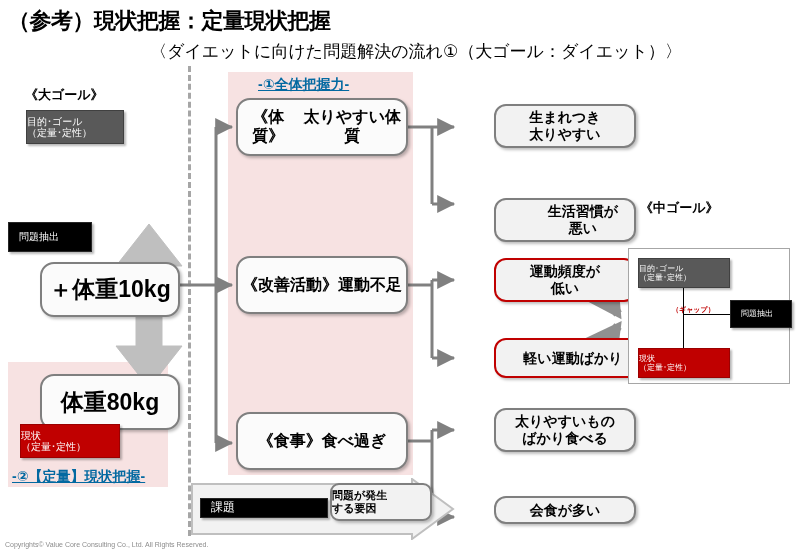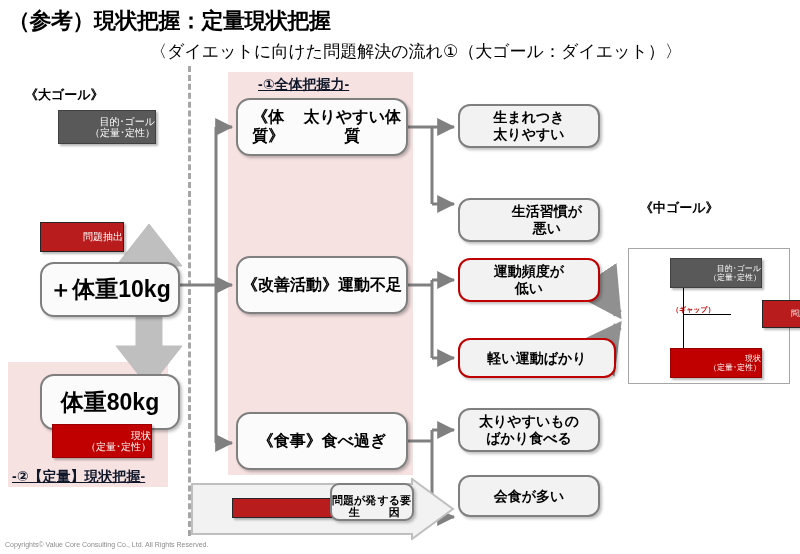--- a/index.html
+++ b/index.html
@@ -40,21 +40,21 @@
     font-size: 13px;
     font-weight: bold;
     white-space: nowrap;
   }
   #caption-big-goal { left: 25px; top: 86px; }
   #caption-mid-goal { left: 640px; top: 199px; }
 
   .red-caption {
     font-size: 14px;
     font-weight: bold;
-    color: #0f172a;
+    color: #0369a1;
     text-decoration: underline;
     white-space: nowrap;
   }
   #caption-overall { left: 258px; top: 76px; }
   #caption-quant  { left: 12px; top: 468px; }
 
   
   .pink-band {
     background: #F7E2E2;
   }
@@ -69,27 +69,26 @@
   }
 
   
   .chip {
     color: #ffffff;
     text-align: center;
     line-height: 1.15;
     box-sizing: border-box;
     display: flex;
     flex-direction: column;
-    align-items: flex-end;
+    align-items: flex-start;
     justify-content: center;
     box-shadow: 2px 2px 2px rgba(0,0,0,0.28);
-    margin-left: 32px;
   }
   .chip-grey  { background: #595959; border: 1px solid #404040; }
-  .chip-dark  { background: #b91c1c; border: 1px solid #262626; }
+  .chip-dark  { background: #000000; border: 1px solid #262626; padding-left: 10px; }
   .chip-red   { background: #C00000; border: 1px solid #9B0000; }
 
   #chip-goal-big  { left: 26px;  top: 110px; width: 98px;  height: 34px; font-size: 10px; }
   #chip-issue-big { left: 8px;   top: 222px; width: 84px;  height: 30px; font-size: 10px; }
   #chip-now-big   { left: 20px;  top: 424px; width: 100px; height: 34px; font-size: 10px; }
 
   
   .kpi-box {
     background: #FBFBFB;
     border: 2px solid #7F7F7F;
@@ -135,29 +134,30 @@
     display: flex;
     flex-direction: column;
     align-items: center;
     justify-content: center;
     font-weight: bold;
     font-size: 14px;
     line-height: 1.2;
     box-sizing: border-box;
     box-shadow: 2px 2px 3px rgba(0,0,0,0.25);
     text-align: center;
+    margin-left: 36px;
   }
   .leaf-box.red-outline { border: 2px solid #C00000; }
 
   #leaf-born     { left: 458px; top: 104px; width: 142px; height: 44px; }
   #leaf-habit    { left: 458px; top: 198px; width: 142px; height: 44px; padding-left: 36px; }
   #leaf-freq     { left: 458px; top: 258px; width: 142px; height: 44px; }
   #leaf-light    { left: 458px; top: 338px; width: 158px; height: 40px; }
   #leaf-fatfood  { left: 458px; top: 408px; width: 142px; height: 44px; }
-  #leaf-dining   { left: 458px; top: 475px; width: 142px; height: 42px; }
+  #leaf-dining   { left: 458px; top: 496px; width: 142px; height: 28px; }
 
   
   #midgoal-panel {
     left: 628px; top: 248px; width: 162px; height: 136px;
     background: #FFFFFF;
     border: 1px solid #A6A6A6;
     box-sizing: border-box;
   }
   #mg-chip-goal  { left: 638px; top: 258px; width: 92px; height: 30px; font-size: 8px; }
   #mg-chip-issue { left: 730px; top: 300px; width: 62px; height: 28px; font-size: 8px; }
@@ -172,26 +172,27 @@
   .mg-line { background: #000000; }
   #mg-line-v  { left: 683px; top: 288px; width: 1px;  height: 60px; }
   #mg-line-h  { left: 683px; top: 314px; width: 48px; height: 1px; }
 
   
   #bottom-arrow { left: 190px; top: 478px; width: 265px; height: 62px; }
   #chip-kadai {
     left: 200px; top: 498px; width: 128px; height: 20px; font-size: 12px;
   }
   #bubble-cause {
-    left: 330px; top: 483px; width: 84px; height: 38px;
+    left: 330px; top: 483px; width: 102px; height: 38px;
     background: #F2F2F2;
     border: 2px solid #7F7F7F;
     border-radius: 9px;
     display: flex;
-    align-items: flex-end;
+    flex-direction: column;
+    align-items: flex-start;
     justify-content: center;
     font-size: 11px;
     font-weight: bold;
     line-height: 1.15;
     box-sizing: border-box;
     text-align: center;
     box-shadow: 2px 2px 3px rgba(0,0,0,0.25);
   }
 
   

